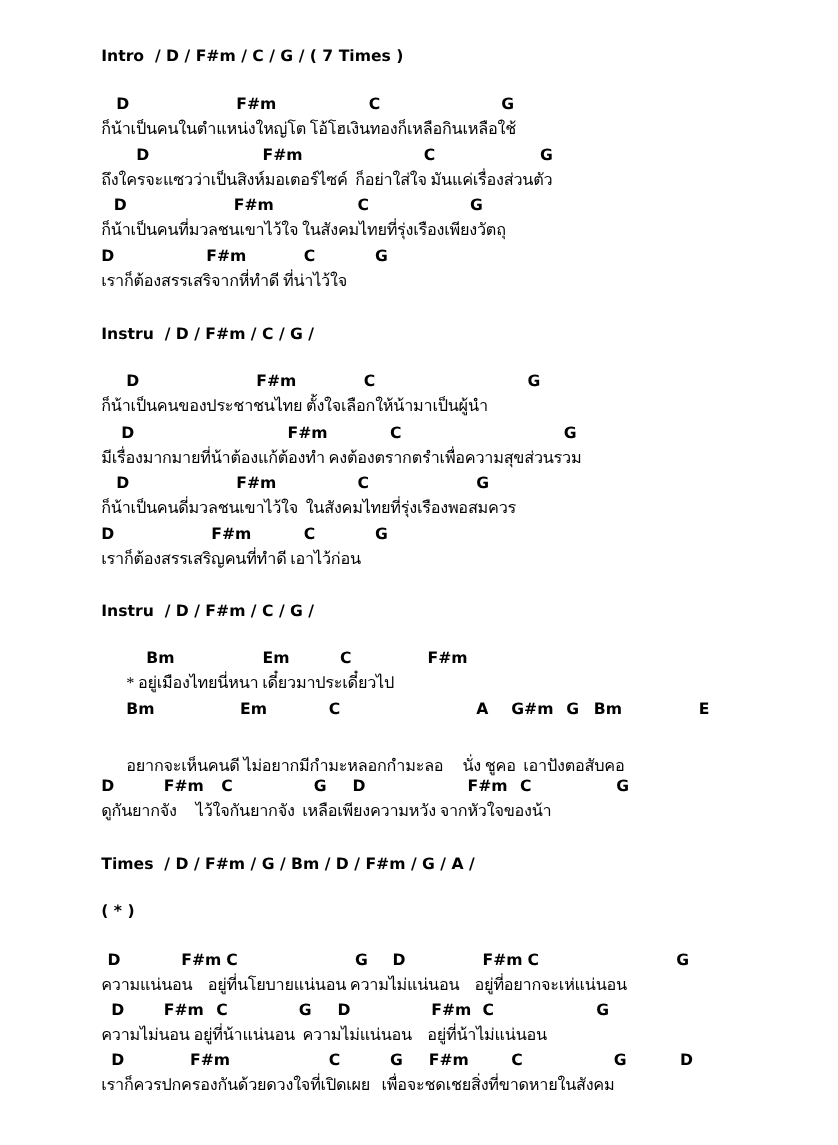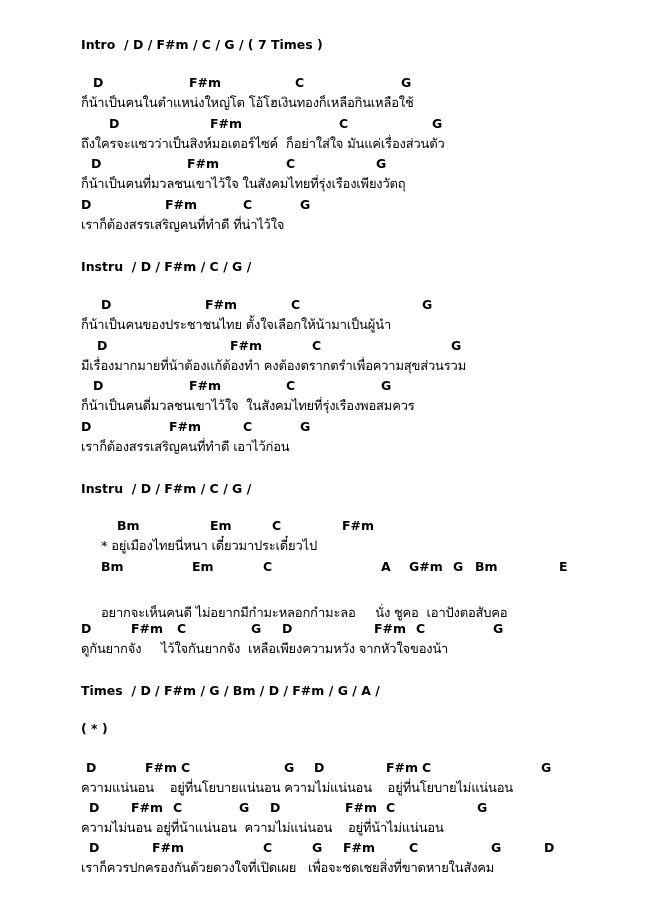--- a/index.html
+++ b/index.html
@@ -2,21 +2,21 @@
 <html><head>
 <meta charset="utf-8">
 <style>
   html, body { margin: 0; padding: 0; background: #ffffff; }
   body { width: 670px; height: 916px; position: relative; overflow: hidden;
          font-family: "DejaVu Sans", sans-serif; color: #000; }
   .line { position: absolute; left: 81px; white-space: pre; font-size: 13px; line-height: 16px; }
   .chordrow { position: absolute; left: 0; height: 16px; width: 670px; }
   .chord { position: absolute; font-weight: bold; font-size: 12.5px; line-height: 16px; white-space: pre; }
   .section { font-weight: bold; font-size: 12.5px; }
-  .lyric { font-size: 13px; letter-spacing: -0.2px; }
+  .lyric { font-size: 13px; letter-spacing: -0.2px; font-family: Liberation Serif, serif; }
 </style>
 </head>
 <body>
 
 <div>
 
   <div class="line section" style="top:37px">Intro  / D / F#m / C / G / ( 7 Times )</div>
 
   <div class="chordrow" style="top:75px">
       <span class="chord" style="left: 93px;">D</span>
@@ -38,21 +38,21 @@
       <span class="chord" style="left: 286px;">C</span>
       <span class="chord" style="left: 376px;">G</span>
     </div>
   <div class="line lyric" style="top:176px">ก็น้าเป็นคนที่มวลชนเขาไว้ใจ ในสังคมไทยที่รุ่งเรืองเพียงวัตถุ</div>
   <div class="chordrow" style="top:197px">
       <span class="chord" style="left: 81px;">D</span>
       <span class="chord" style="left: 165px;">F#m</span>
       <span class="chord" style="left: 243px;">C</span>
       <span class="chord" style="left: 300px;">G</span>
     </div>
-  <div class="line lyric" style="top:217px">เราก็ต้องสรรเสริญคนที่ทำดี ที่น่าไว้ใจ</div>
+  <div class="line lyric" style="top:217px">เราก็ต้องสรรเสริจากหี่ทำดี ที่น่าไว้ใจ</div>
 
   <div class="line section" style="top:259px">Instru  / D / F#m / C / G /</div>
 
   <div class="chordrow" style="top:297px">
       <span class="chord" style="left: 101px;">D</span>
       <span class="chord" style="left: 205px;">F#m</span>
       <span class="chord" style="left: 291px;">C</span>
       <span class="chord" style="left: 422px;">G</span>
     </div>
   <div class="line lyric" style="top:317px">ก็น้าเป็นคนของประชาชนไทย ตั้งใจเลือกให้น้ามาเป็นผู้นำ</div>
@@ -117,21 +117,21 @@
   <div class="chordrow" style="top:760px">
       <span class="chord" style="left: 86px;">D</span>
       <span class="chord" style="left: 145px;">F#m</span>
       <span class="chord" style="left: 181px;">C</span>
       <span class="chord" style="left: 284px;">G</span>
       <span class="chord" style="left: 314px;">D</span>
       <span class="chord" style="left: 386px;">F#m</span>
       <span class="chord" style="left: 422px;">C</span>
       <span class="chord" style="left: 541px;">G</span>
     </div>
-  <div class="line lyric" style="top:780px">ความแน่นอน    อยู่ที่นโยบายแน่นอน ความไม่แน่นอน    อยู่ที่นโยบายไม่แน่นอน</div>
+  <div class="line lyric" style="top:780px">ความแน่นอน    อยู่ที่นโยบายแน่นอน ความไม่แน่นอน    อยู่ที่อยากจะเห่แน่นอน</div>
   <div class="chordrow" style="top:800px">
       <span class="chord" style="left: 89px;">D</span>
       <span class="chord" style="left: 131px;">F#m</span>
       <span class="chord" style="left: 173px;">C</span>
       <span class="chord" style="left: 239px;">G</span>
       <span class="chord" style="left: 270px;">D</span>
       <span class="chord" style="left: 345px;">F#m</span>
       <span class="chord" style="left: 386px;">C</span>
       <span class="chord" style="left: 477px;">G</span>
     </div>

